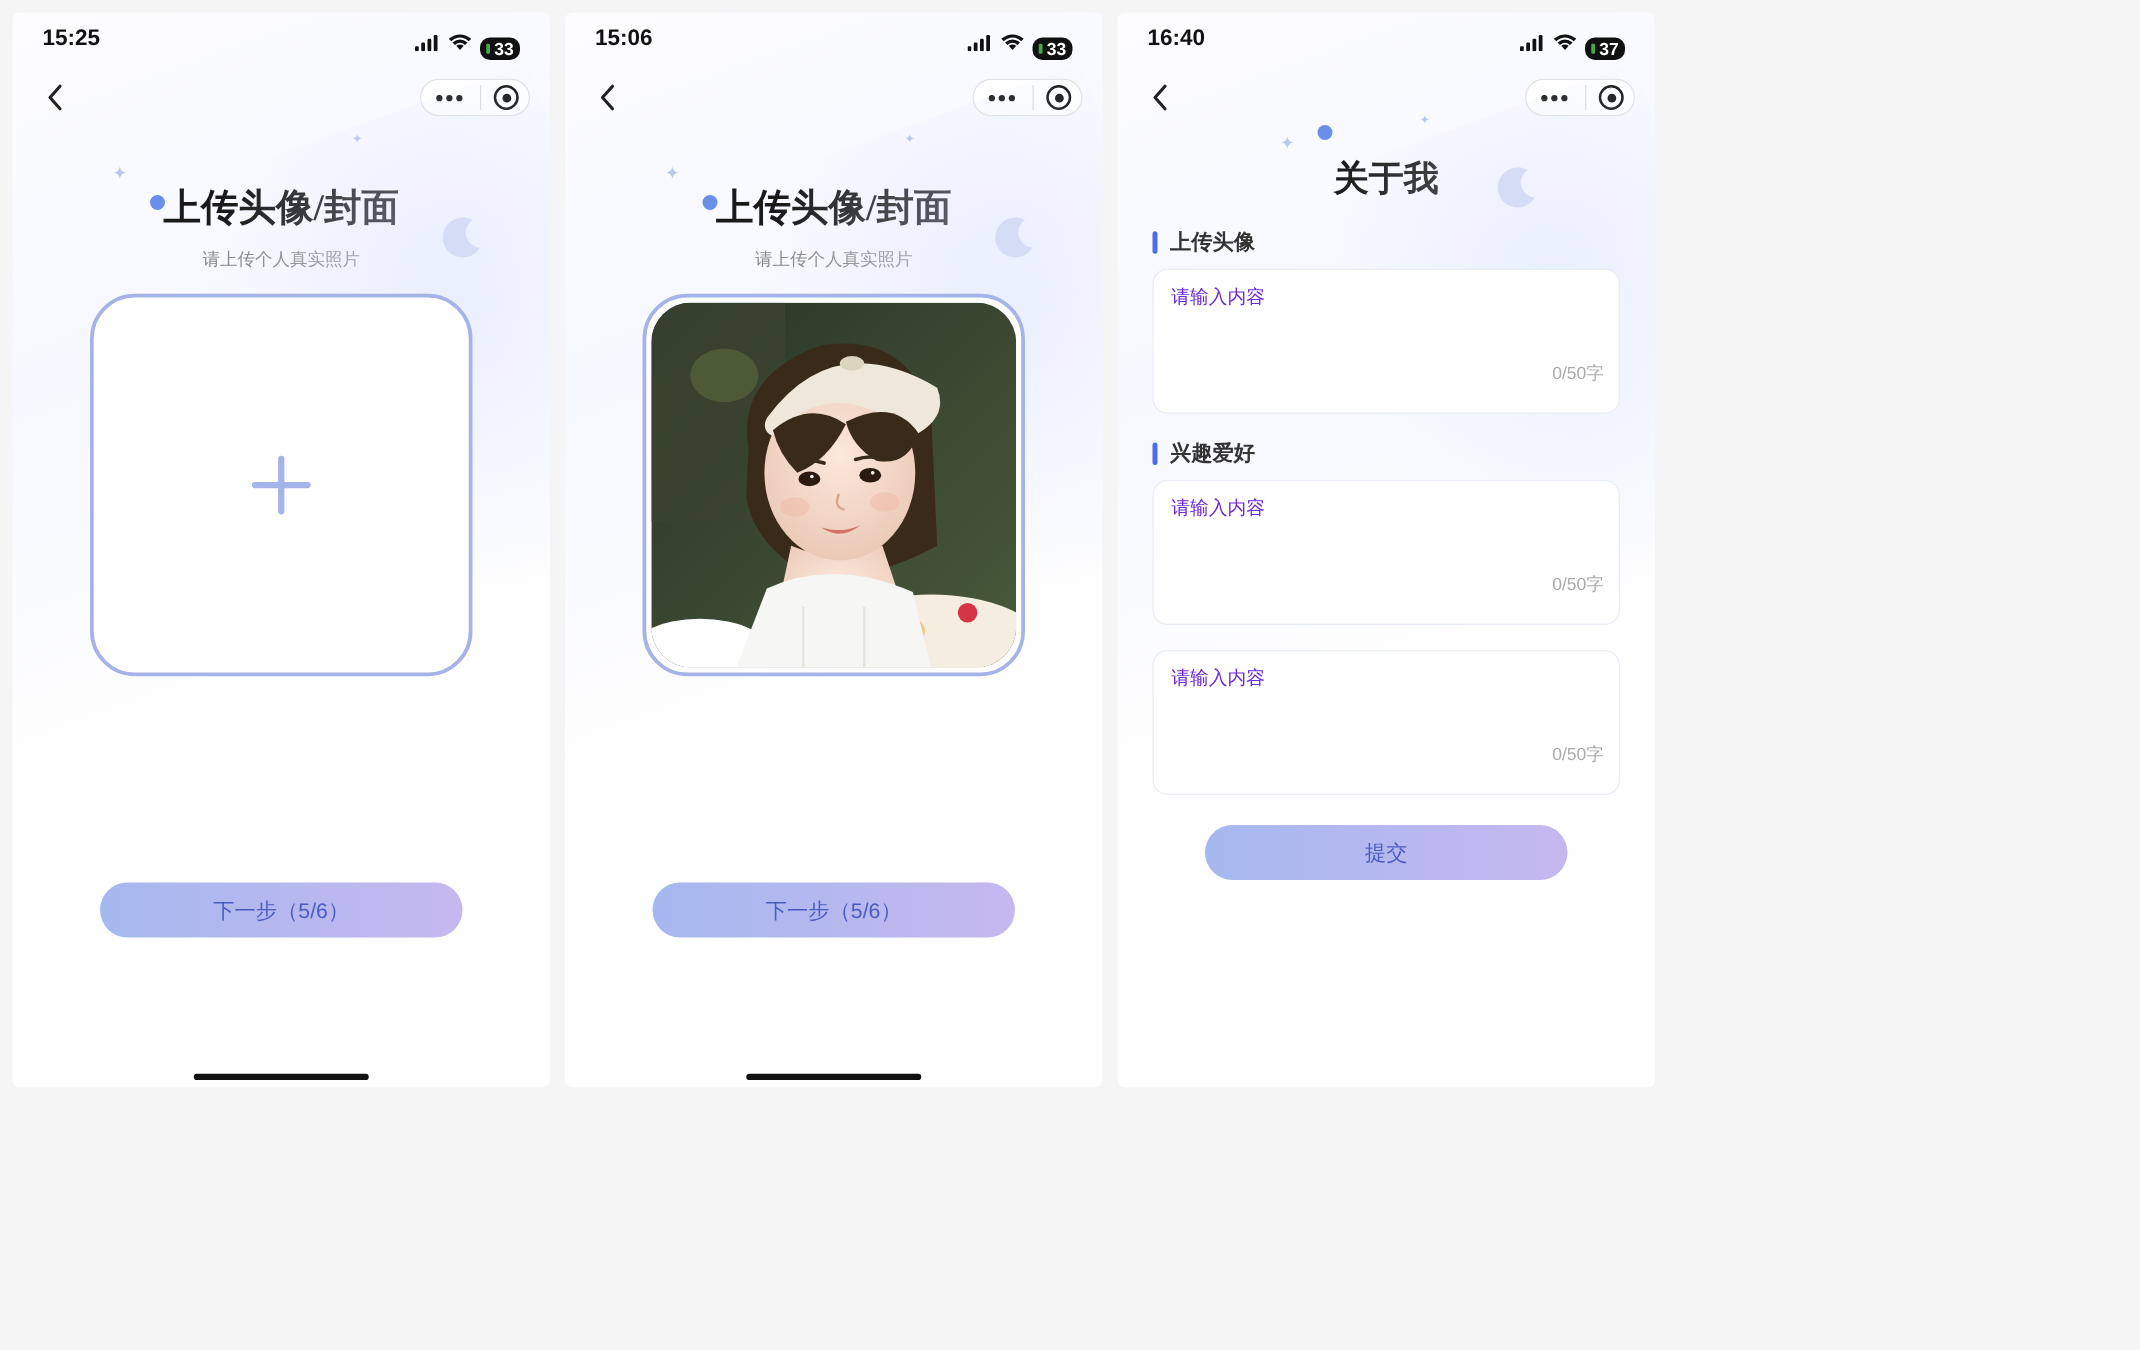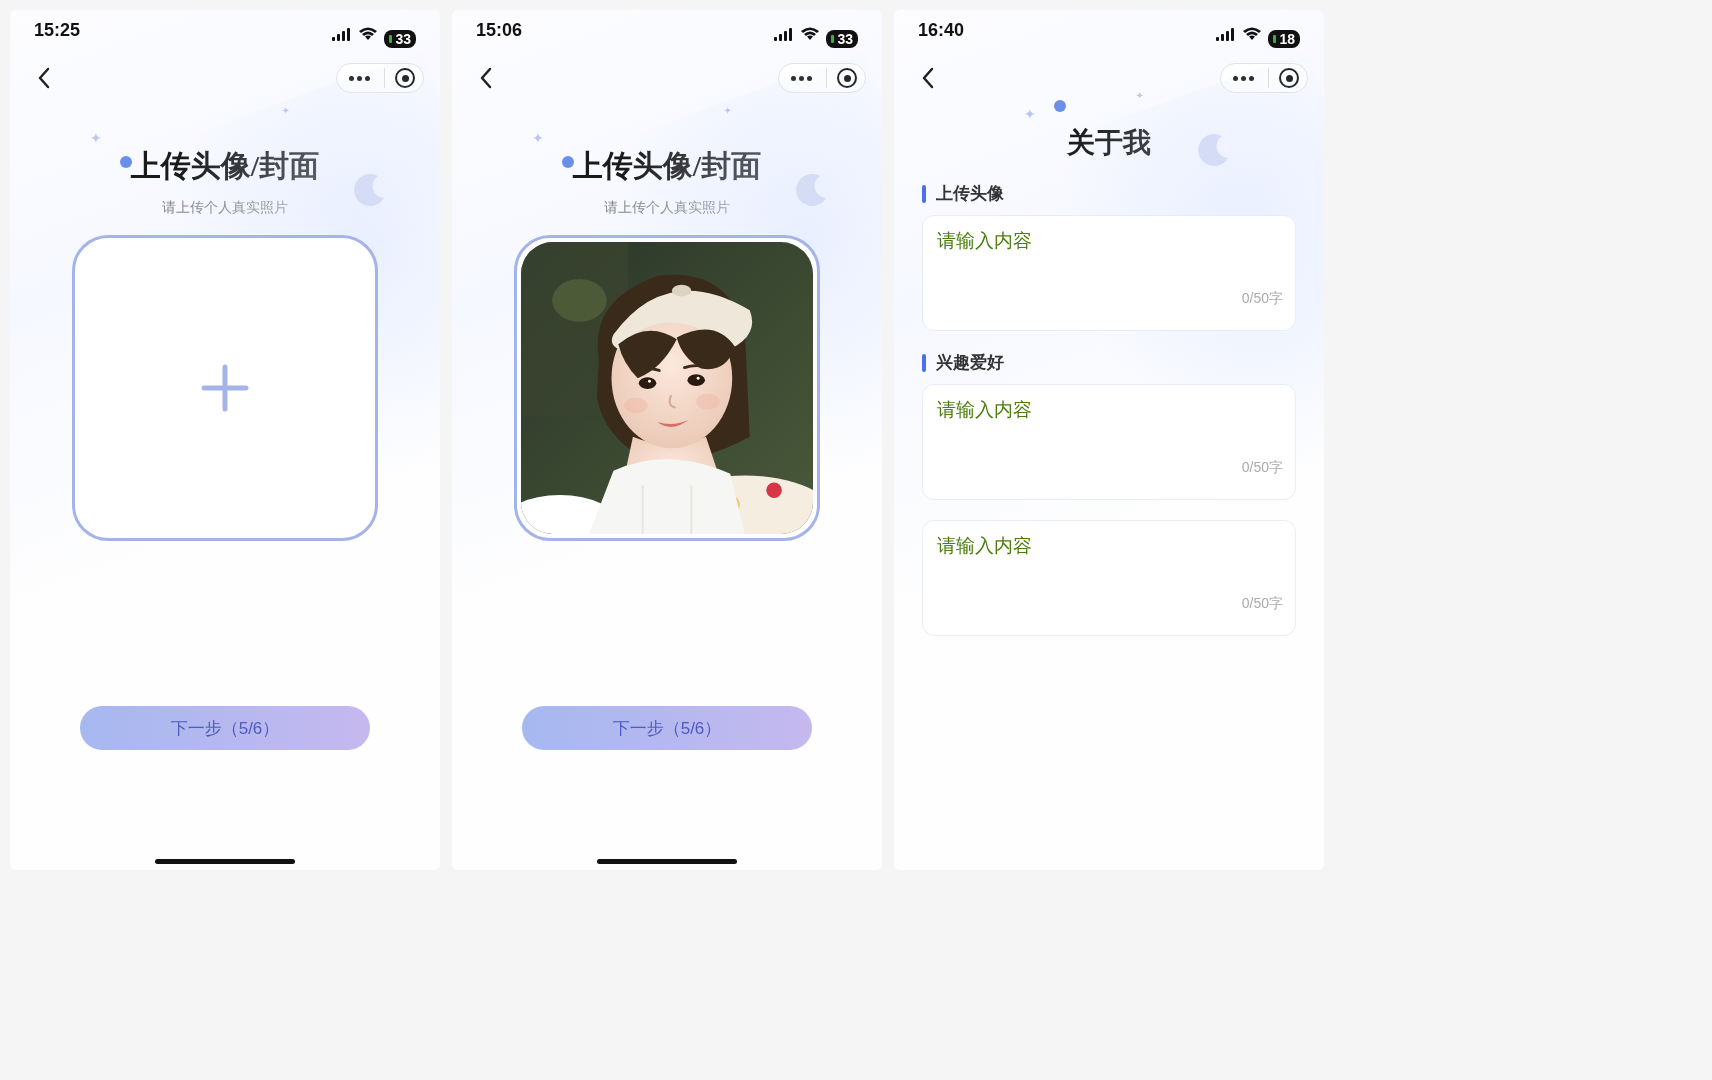--- a/index.html
+++ b/index.html
@@ -66,21 +66,21 @@
     .btn-wrap-c { margin-top: 24px; padding-bottom: 0; }
 
     .home-indicator { position: absolute; bottom: 6px; left: 50%; transform: translateX(-50%); width: 140px; height: 5px; background: #111; border-radius: 3px; }
 
     
     .section { padding: 0 28px; margin-top: 20px; }
     .section-head { display: flex; align-items: center; gap: 10px; margin-bottom: 10px; }
     .section-bar { width: 4px; height: 18px; background: #4a6fe8; border-radius: 2px; }
     .section-title { font-size: 17px; font-weight: 700; color: #333; }
     .textarea { border: 1px solid #e8ecf5; border-radius: 12px; min-height: 116px; padding: 12px 14px; position: relative; background: #fff; }
-    .textarea .ph { color: #4d7c0f; font-size: 19px; }
+    .textarea .ph { color: #6d28d9; font-size: 15px; }
     .counter { position: absolute; right: 12px; bottom: 22px; color: #aaa; font-size: 14px; }
     .phone3 .page-title { margin-top: 20px; font-size: 28px; }
     .phone3 .deco-star1 { top: 96px; left: 130px; }
     .phone3 .deco-dot { top: 90px; left: 160px; }
     .phone3 .deco-moon { top: 120px; right: 90px; }
     .phone3 .deco-star2 { top: 80px; right: 180px; }
   </style>
 </head>
 <body>
 
@@ -269,21 +269,21 @@
             <rect x="10" y="4" width="3" height="10" rx="1" fill="#111"></rect>
             <rect x="15" y="1" width="3" height="13" rx="1" fill="#111"></rect>
           </svg>
         </span>
       <span class="wifi-icon">
           <svg width="20" height="14" viewBox="0 0 20 14">
             <path d="M10 13 L7 9.5 Q10 7.5 13 9.5 Z M4 7 Q10 2 16 7 L14 9 Q10 5.5 6 9 Z M1 4 Q10 -3 19 4 L17 6 Q10 0 3 6 Z" fill="#111"></path>
           </svg>
         </span>
       <span class="battery-pill">
-          <span>18</span>
+          <span>37</span>
         </span>
     </div>
   </div>
   <div class="nav-bar">
     <div class="back-btn">
         <svg width="14" height="22" viewBox="0 0 14 22">
           <path d="M11 2 L3 11 L11 20" stroke="#222" stroke-width="2.5" fill="none" stroke-linecap="round" stroke-linejoin="round"></path>
         </svg>
       </div>
     <div class="capsule">
@@ -328,13 +328,18 @@
     </div>
   </div>
 
   <div class="section">
     <div class="textarea">
       <span class="ph">请输入内容</span>
       <span class="counter">0/50字</span>
     </div>
   </div>
 
+  <div class="btn-wrap-c">
+    <div class="primary-btn">
+        <span>提交</span>
+      </div>
+  </div>
 </div>
 
 </body></html>

